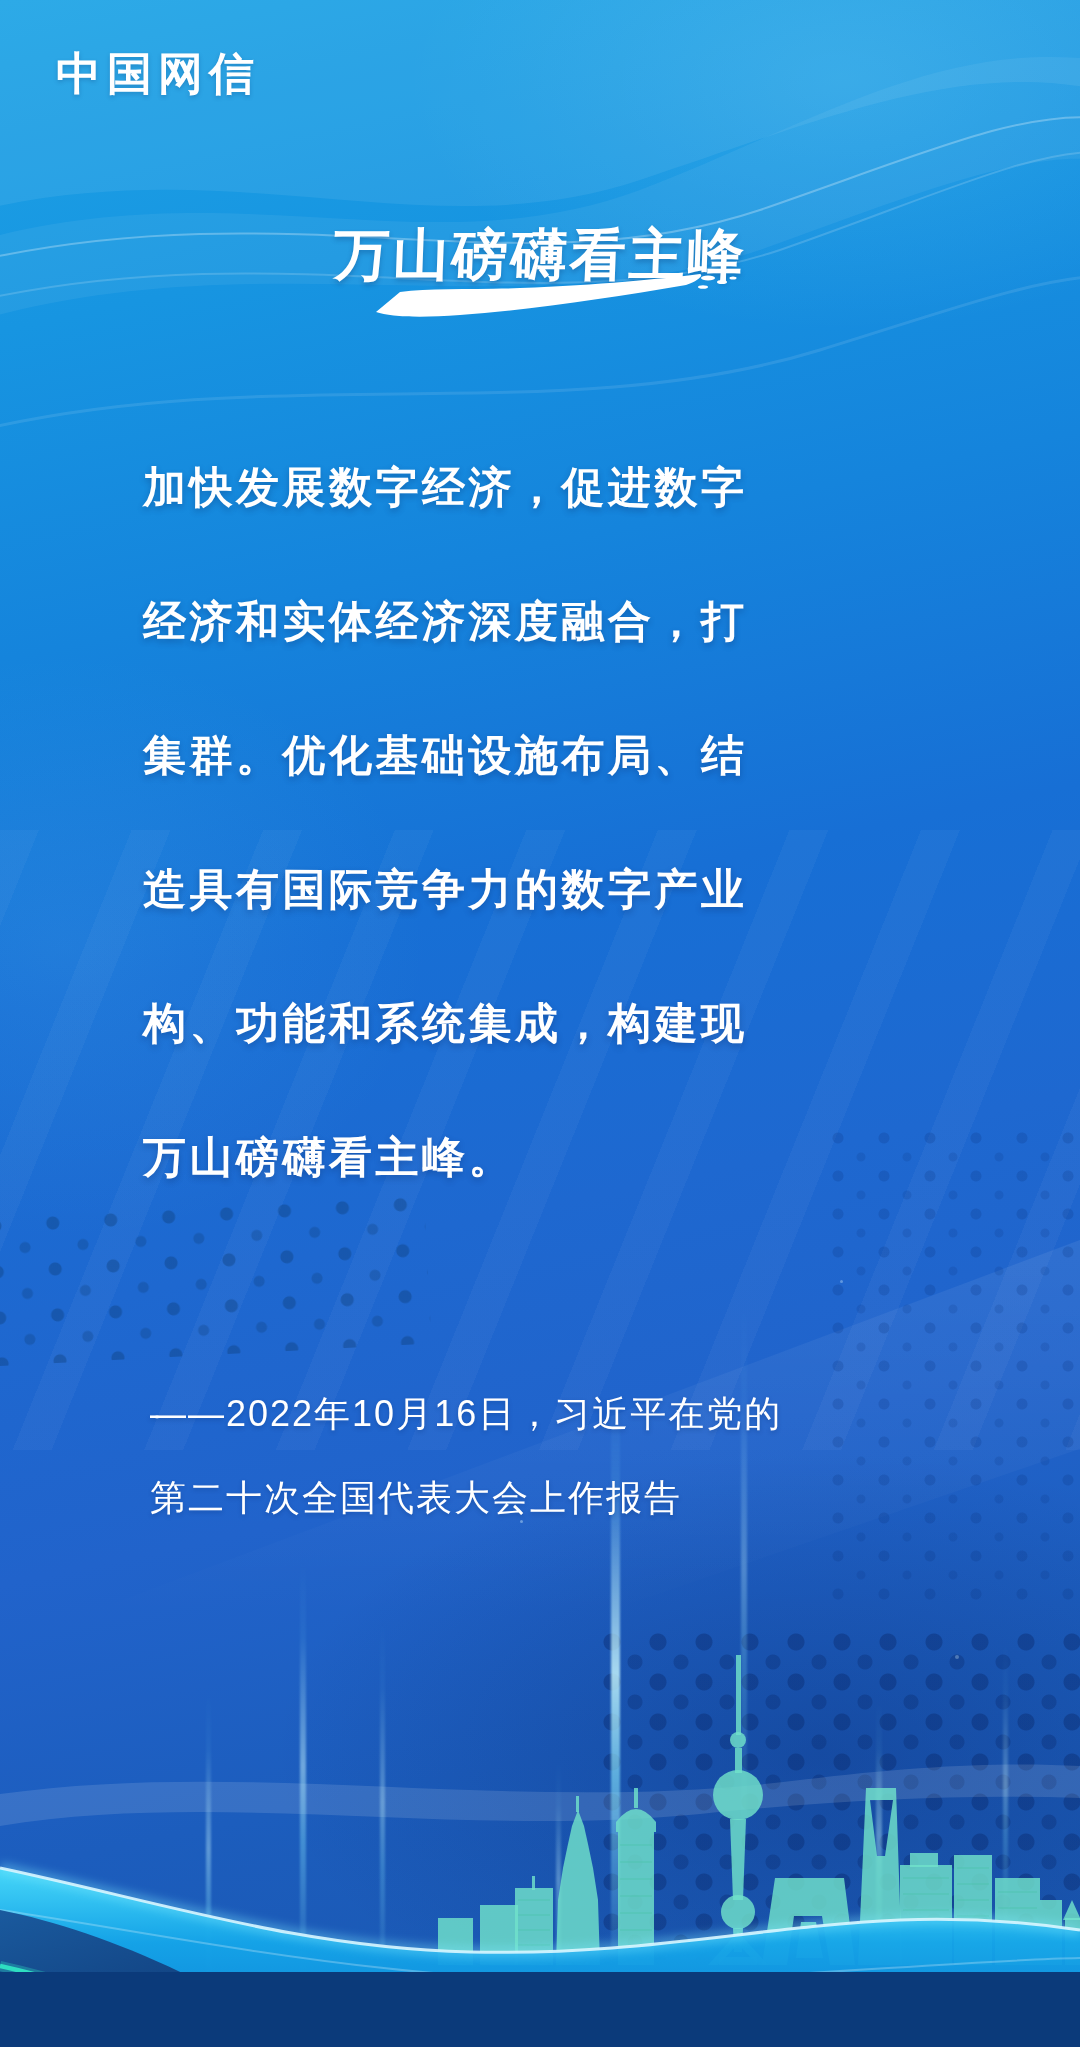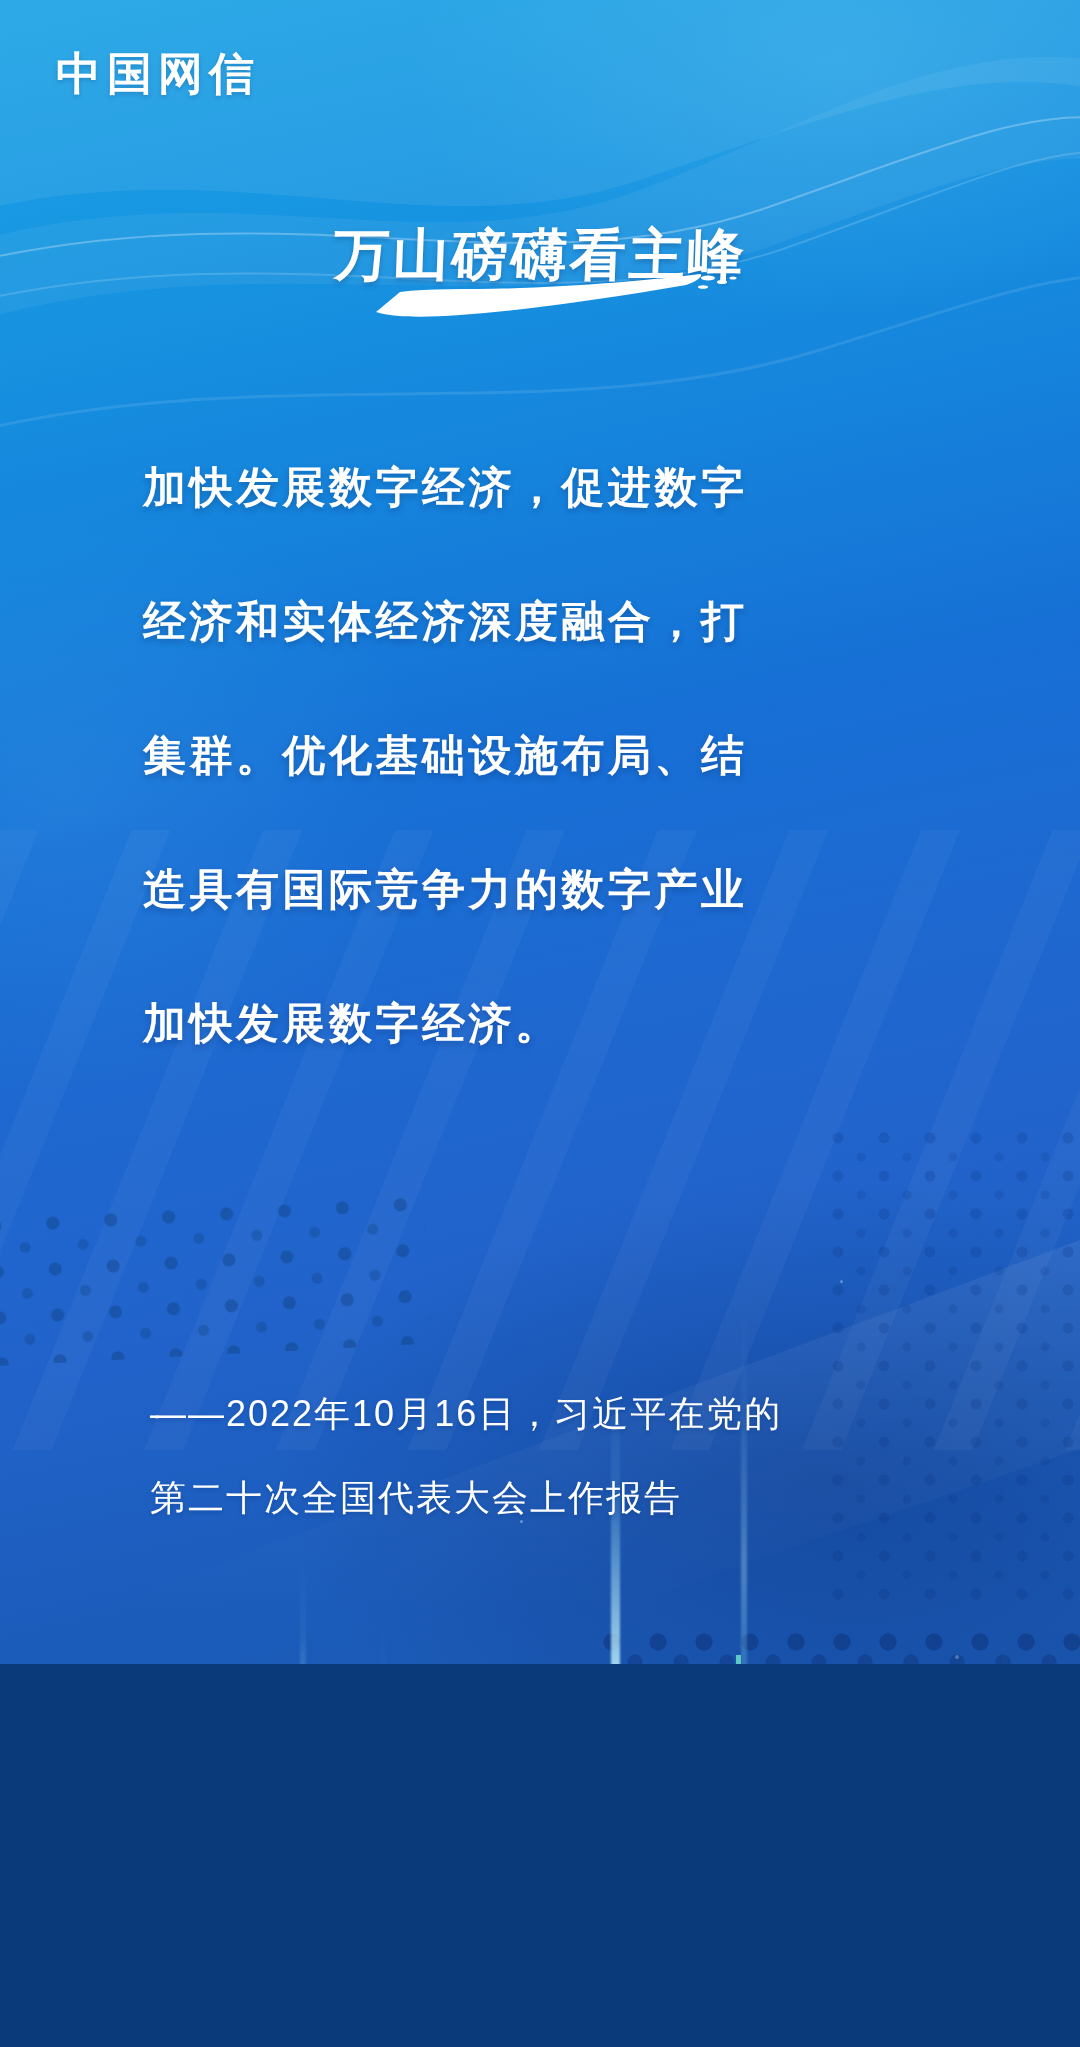--- a/index.html
+++ b/index.html
@@ -1,18 +1,18 @@
 <!DOCTYPE html>
 <html><head>
 <meta charset="utf-8">
 <style>
   html,body{margin:0;padding:0;background:#0b3a7a;}
   .poster{
     position:relative;
-    width:1080px;height:1664px;
+    width:1080px;height:1972px;
     overflow:hidden;
     font-family:"Liberation Sans","DejaVu Sans",sans-serif;
     color:#ffffff;
   }
   
   .bg-base{
     position:absolute;inset:0;
     background:
       radial-gradient(ellipse 620px 360px at 78% 4%, rgba(130,225,255,0.18), rgba(130,225,255,0) 70%),
       radial-gradient(ellipse 520px 420px at 6% 48%, rgba(110,200,250,0.12), rgba(110,200,250,0) 70%),
@@ -235,21 +235,22 @@
       <ellipse cx="703" cy="17" rx="5" ry="1.8"></ellipse>
       <ellipse cx="733" cy="8" rx="3.5" ry="1.5"></ellipse>
     </g>
   </svg>
 
   <div class="quote">
     <div>加快发展数字经济，促进数字</div>
     <div>经济和实体经济深度融合，打</div>
     <div>集群。优化基础设施布局、结</div>
     <div>造具有国际竞争力的数字产业</div>
-    <div>加快发展数字经济。</div>
+    <div>构、功能和系统集成，构建现</div>
+    <div>万山磅礴看主峰。</div>
   </div>
 
   <div class="attribution">
     <div>——2022年10月16日，习近平在党的</div>
     <div>第二十次全国代表大会上作报告</div>
   </div>
 
 </div>
 
 </body></html>

